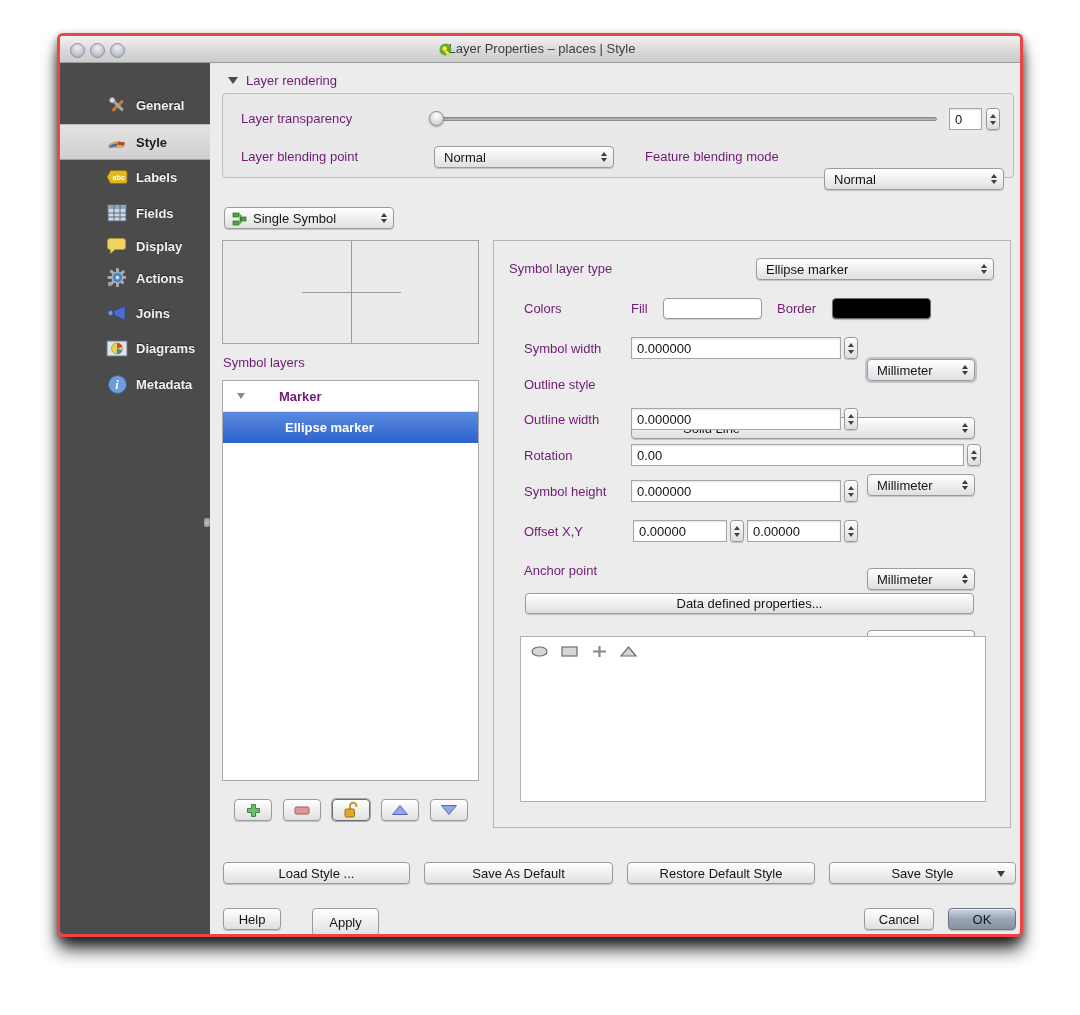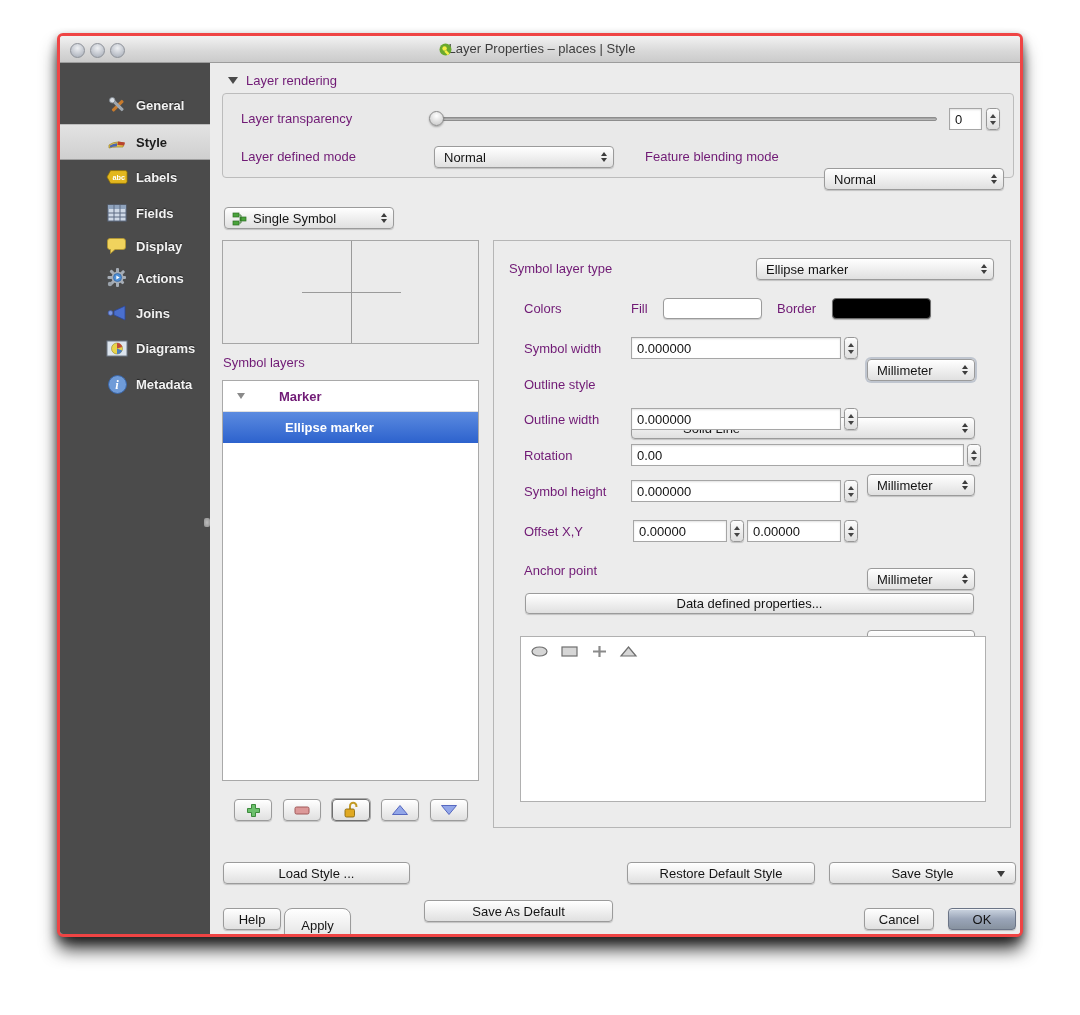--- a/index.html
+++ b/index.html
@@ -188,21 +188,21 @@
       <div class="abs slider-track" style="left:211px;top:23px;width:503px;"></div>
       <div class="abs slider-handle" style="left:206px;top:17px;"></div>
       <div class="abs field" style="left:726px;top:14px;width:33px;height:22px;">
         <span>0</span>
       </div>
       <div class="abs stepper" style="left:763px;top:14px;height:22px;">
           <span class="up"></span>
           <span class="dn"></span>
         </div>
 
-      <span class="abs lbl" style="left:18px;top:55px;">Layer defined mode</span>
+      <span class="abs lbl" style="left:18px;top:55px;">Layer blending point</span>
       <div class="abs popup" style="left:211px;top:52px;width:180px;height:22px;">
         <span class="pname">Normal</span>
         <span class="arrows">
             <span class="up"></span>
             <span class="dn"></span>
           </span>
       </div>
       <span class="abs lbl" style="left:422px;top:55px;">Feature blending mode</span>
       <div class="abs popup" style="left:601px;top:52px;width:180px;height:22px;">
         <span class="pname">Normal</span>
@@ -410,35 +410,35 @@
         </svg>
         <svg class="abs" style="left:98px;top:8px;" width="19" height="13" viewBox="0 0 19 13">
           <path d="M9.5 2 L17 11 H2 Z" fill="#d6d6d6" stroke="#6e6e6e" stroke-width="1.2"></path>
         </svg>
       </div>
     </div>
 
     <div class="abs btn" style="left:163px;top:826px;width:187px;height:22px;">
         <span>Load Style ...</span>
       </div>
-    <div class="abs btn" style="left:364px;top:864px;width:189px;height:22px;">
+    <div class="abs btn" style="left:364px;top:826px;width:189px;height:22px;">
         <span>Save As Default</span>
       </div>
     <div class="abs btn" style="left:567px;top:826px;width:188px;height:22px;">
         <span>Restore Default Style</span>
       </div>
     <div class="abs btn" style="left:769px;top:826px;width:187px;height:22px;position:absolute;">
       <span>Save Style</span>
       <span style="position:absolute;right:10px;top:8px;width:0;height:0;border-left:4.5px solid transparent;border-right:4.5px solid transparent;border-top:6px solid #3c3c3c;"></span>
     </div>
 
     <div class="abs btn" style="left:163px;top:872px;width:58px;height:22px;">
         <span>Help</span>
       </div>
-    <div class="abs btn" style="left:224px;top:872px;width:67px;height:34px;border-radius:8px;">
+    <div class="abs btn" style="left:252px;top:872px;width:67px;height:28px;">
         <span>Apply</span>
       </div>
     <div class="abs btn" style="left:804px;top:872px;width:70px;height:22px;">
         <span>Cancel</span>
       </div>
     <div class="abs btn" style="left:888px;top:872px;width:68px;height:22px;background:linear-gradient(#ccd5e1,#9aa5b8 50%,#87929f);border-color:#6b7486;">
         <span>OK</span>
       </div>
 
   </div>

